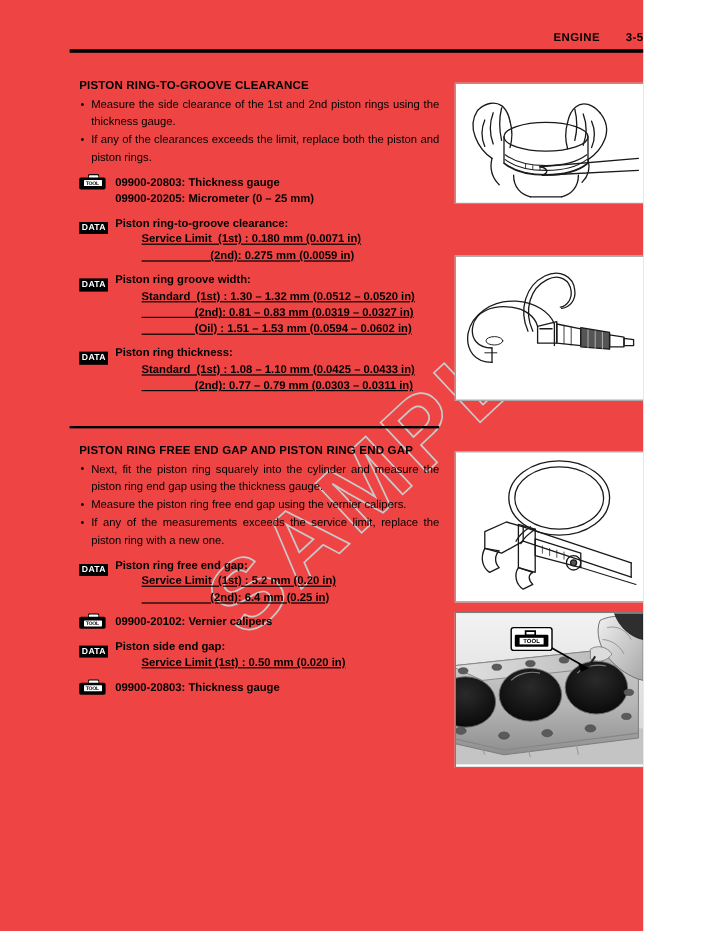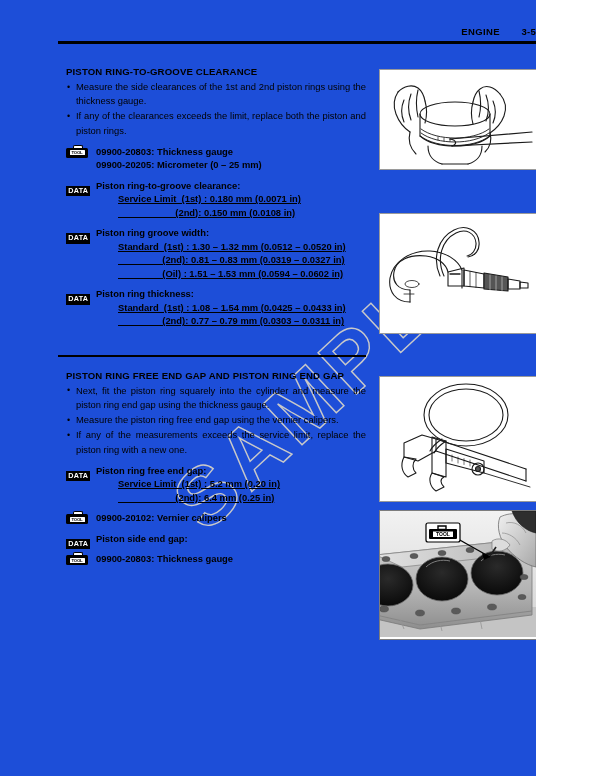--- a/index.html
+++ b/index.html
@@ -8,21 +8,21 @@
     background: #ffffff;
   }
   body {
     font-family: "Liberation Sans", sans-serif;
     color: #000000;
   }
   #page {
     position: relative;
     width: 536px;
     height: 776px;
-    background: #1d4ed8;
+    background: #ef4444;
     overflow: hidden;
   }
 
   
   #header {
     position: absolute;
     left: 58px;
     top: 26px;
     width: 484px;
     height: 22px;
@@ -223,21 +223,21 @@
   </div>
 
   <div id="watermark">SAMPLE</div>
 
   <div id="divider"></div>
 
   <div id="text-col">
 
     <div>
       <div class="section-title">PISTON RING-TO-GROOVE CLEARANCE</div>
-      <div class="bullet">Measure the side clearances of the 1st and 2nd piston rings using the thickness gauge.</div>
+      <div class="bullet">Measure the side clearance of the 1st and 2nd piston rings using the thickness gauge.</div>
       <div class="bullet">If any of the clearances exceeds the limit, replace both the piston and piston rings.</div>
 
       <div class="spec-block">
         <span class="badge">
           <span class="tool-icon">
             <span class="handle"></span>
             <span class="body"></span>
             <span class="latch"></span>
             <span class="latch-txt">TOOL</span>
           </span>
@@ -245,39 +245,39 @@
         <div class="spec-head">09900-20803: Thickness gauge</div>
         <div class="spec-head">09900-20205: Micrometer (0 – 25 mm)</div>
       </div>
 
       <div class="spec-block">
         <span class="badge">
           <span class="data-icon">DATA</span>
         </span>
         <div class="spec-head">Piston ring-to-groove clearance:</div>
         <div class="spec-line indent-1">Service Limit  (1st) : 0.180 mm (0.0071 in)</div>
-        <div class="spec-line indent-2">                      (2nd): 0.150 mm (0.0108 in)</div>
+        <div class="spec-line indent-2">                      (2nd): 0.275 mm (0.0059 in)</div>
       </div>
 
       <div class="spec-block">
         <span class="badge">
           <span class="data-icon">DATA</span>
         </span>
         <div class="spec-head">Piston ring groove width:</div>
         <div class="spec-line indent-1">Standard  (1st) : 1.30 – 1.32 mm (0.0512 – 0.0520 in)</div>
         <div class="spec-line indent-2">                 (2nd): 0.81 – 0.83 mm (0.0319 – 0.0327 in)</div>
         <div class="spec-line indent-2">                 (Oil) : 1.51 – 1.53 mm (0.0594 – 0.0602 in)</div>
       </div>
 
       <div class="spec-block">
         <span class="badge">
           <span class="data-icon">DATA</span>
         </span>
         <div class="spec-head">Piston ring thickness:</div>
-        <div class="spec-line indent-1">Standard  (1st) : 1.08 – 1.54 mm (0.0425 – 0.0433 in)</div>
+        <div class="spec-line indent-1">Standard  (1st) : 1.08 – 1.10 mm (0.0425 – 0.0433 in)</div>
         <div class="spec-line indent-2">                 (2nd): 0.77 – 0.79 mm (0.0303 – 0.0311 in)</div>
       </div>
     </div>
 
     <div style="height:42px"></div>
 
     <div>
       <div class="section-title">PISTON RING FREE END GAP AND PISTON RING END GAP</div>
       <div class="bullet">Next, fit the piston ring squarely into the cylinder and measure the piston ring end gap using the thickness gauge.</div>
       <div class="bullet">Measure the piston ring free end gap using the vernier calipers.</div>
@@ -302,20 +302,21 @@
           </span>
         </span>
         <div class="spec-head">09900-20102: Vernier calipers</div>
       </div>
 
       <div class="spec-block">
         <span class="badge">
           <span class="data-icon">DATA</span>
         </span>
         <div class="spec-head">Piston side end gap:</div>
+        <div class="spec-line indent-1">Service Limit (1st) : 0.50 mm (0.020 in)</div>
       </div>
 
       <div class="spec-block">
         <span class="badge">
           <span class="tool-icon">
             <span class="handle"></span>
             <span class="body"></span>
             <span class="latch"></span>
             <span class="latch-txt">TOOL</span>
           </span>

